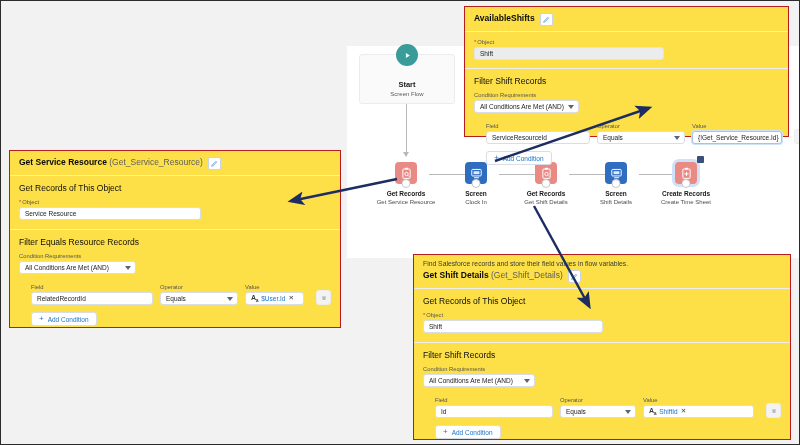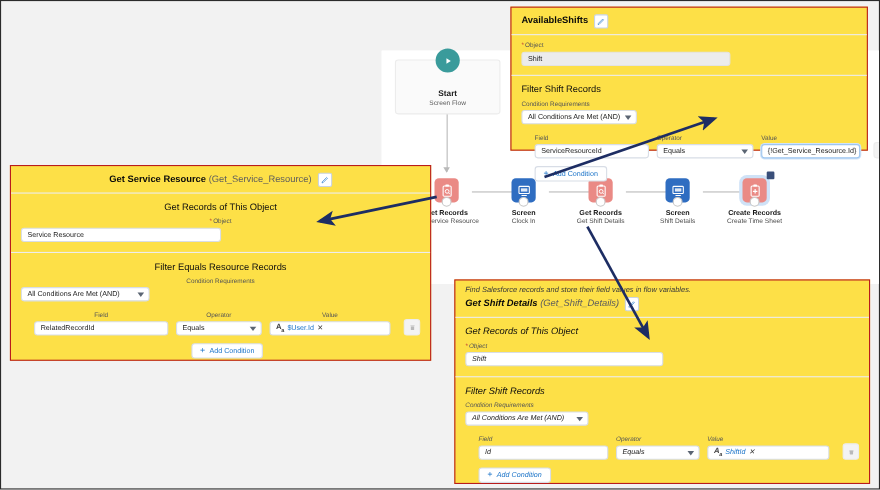--- a/index.html
+++ b/index.html
@@ -265,21 +265,21 @@
         </div>
       </div>
 
       <div class="addcond">
         <span class="plus">+</span>
         <span>Add Condition</span>
       </div>
     </div>
   </div>
 
-  <div class="panel" style="left:8px;top:149px;width:383px;height:178px;text-align:center;">
+  <div class="panel" style="left:8px;top:149px;width:332px;height:178px;">
     <div class="panel-hdr">
       <span class="nm">Get Service Resource</span>
       <span class="api">(Get_Service_Resource)</span>
       <span class="pencil">
         <svg width="7" height="7" viewBox="0 0 12 12">
             <path d="M1.5 9.2 L8.4 2.3 L9.7 3.6 L2.8 10.5 L1.2 10.8 Z" fill="none" stroke="#1a73c8" stroke-width="1"></path>
           </svg>
       </span>
     </div>
 
@@ -331,21 +331,21 @@
         </div>
       </div>
 
       <div class="addcond">
         <span class="plus">+</span>
         <span>Add Condition</span>
       </div>
     </div>
   </div>
 
-  <div class="panel" style="left:412px;top:253px;width:378px;height:186px;font-style:italic;">
+  <div class="panel" style="left:412px;top:253px;width:378px;height:186px;">
     <div class="hint">Find Salesforce records and store their field values in flow variables.</div>
     <div class="panel-hdr" style="padding-top:3px;">
       <span class="nm">Get Shift Details</span>
       <span class="api">(Get_Shift_Details)</span>
       <span class="pencil">
         <svg width="7" height="7" viewBox="0 0 12 12">
             <path d="M1.5 9.2 L8.4 2.3 L9.7 3.6 L2.8 10.5 L1.2 10.8 Z" fill="none" stroke="#1a73c8" stroke-width="1"></path>
           </svg>
       </span>
     </div>

